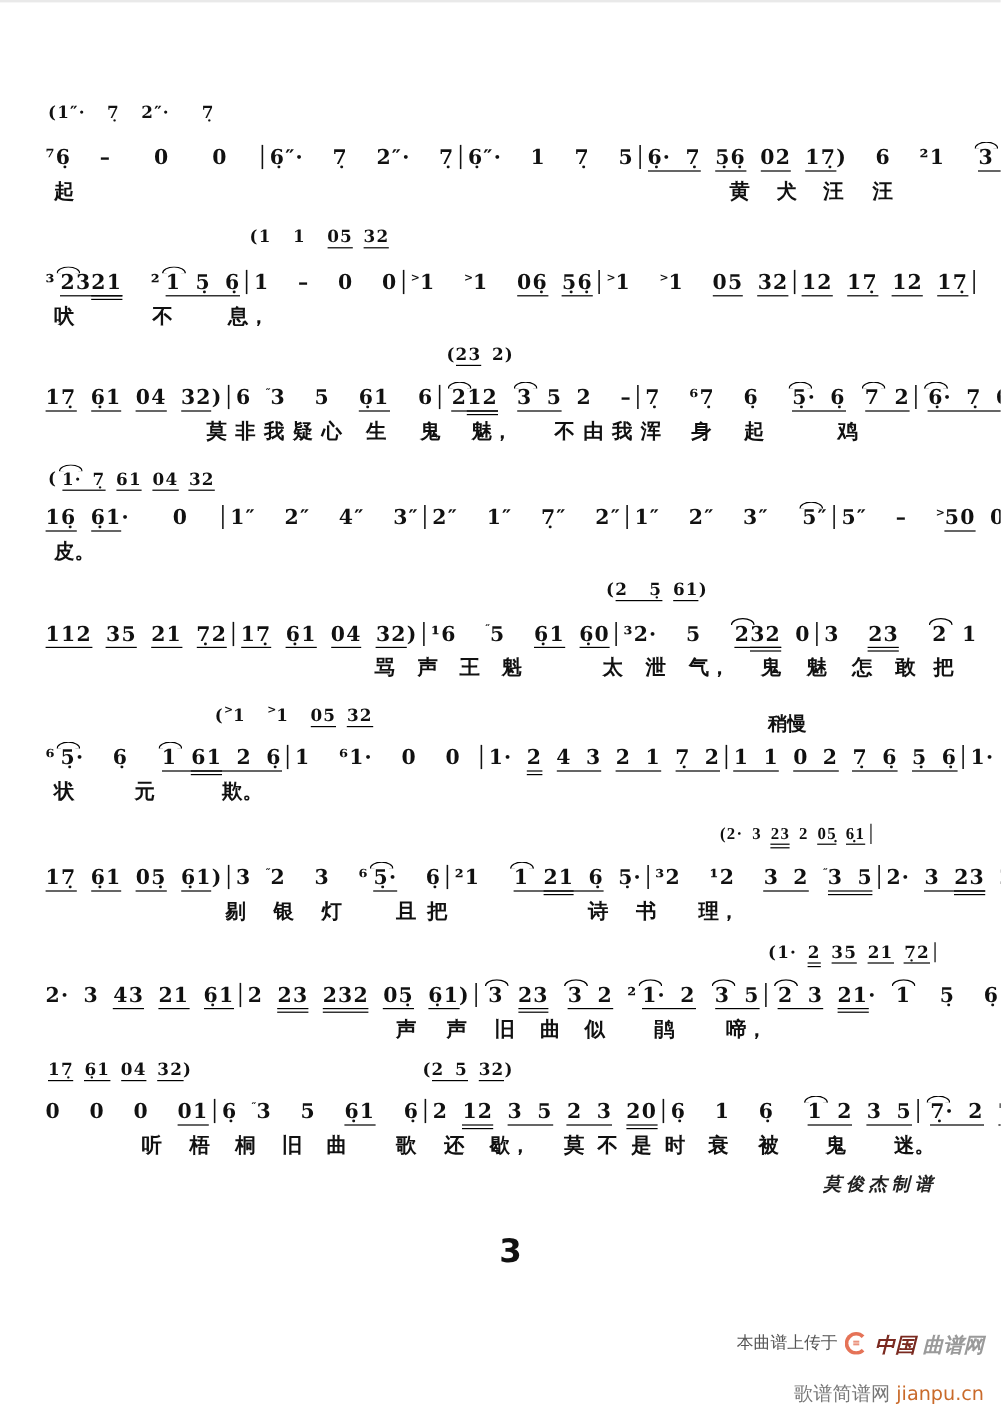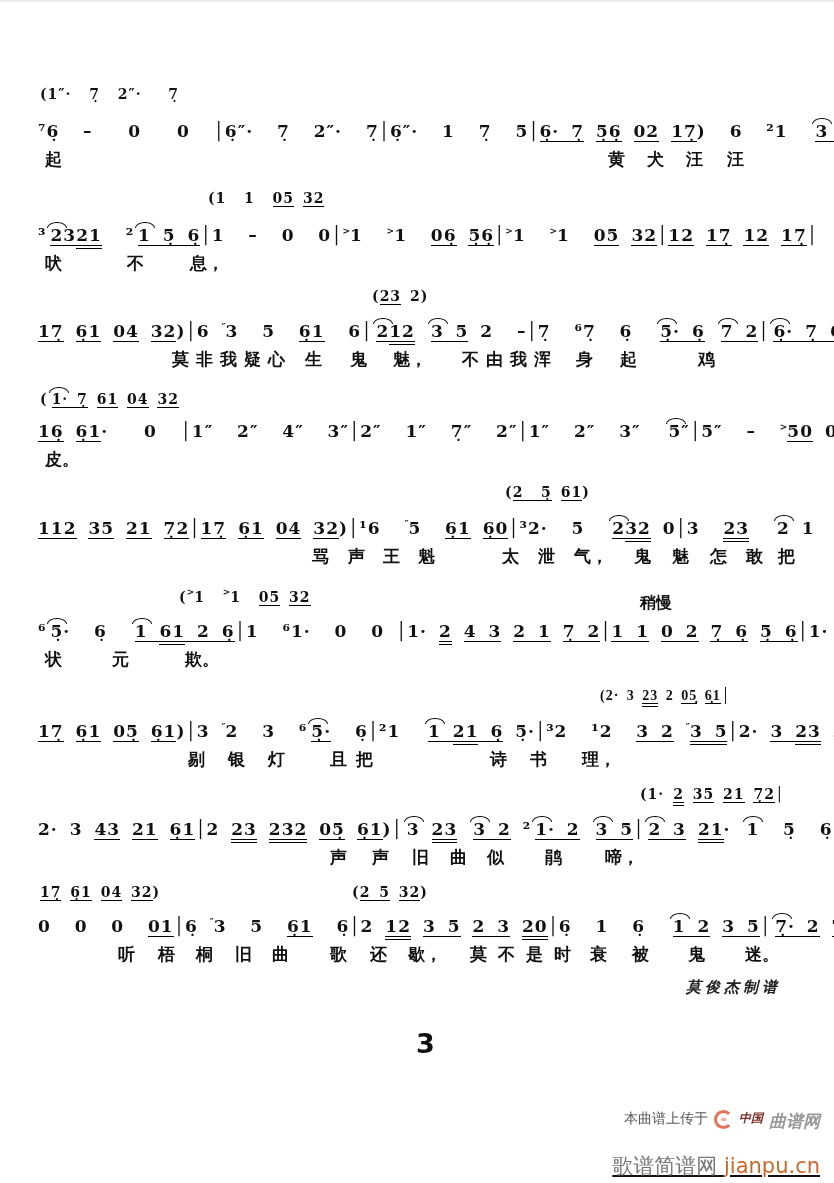--- a/index.html
+++ b/index.html
@@ -19,26 +19,26 @@
   .signature{position:absolute;left:686px;top:976px;font-style:italic;font-weight:bold;
              font-size:15px;letter-spacing:4px;color:#222;font-family:"DejaVu Sans",sans-serif;}
   .pagenum{position:absolute;left:416px;top:1026px;font-size:27px;font-weight:bold;
            font-family:"DejaVu Sans",sans-serif;color:#111;}
   .footer1{position:absolute;right:14px;top:1108px;display:flex;align-items:flex-start;gap:6px;
            font-family:"DejaVu Sans",sans-serif;}
   .footer1 .lbl{font-size:14px;color:#555;}
   .logo{width:13px;height:13px;border:3px solid #e57357;border-right-color:transparent;
         border-radius:50%;display:inline-flex;align-items:center;justify-content:center;}
   .logo span{color:#e57357;font-size:8px;line-height:1;}
-  .brand-cn{font-size:12px;font-weight:bold;font-style:italic;color:#7a2a20;}
+  .brand-cn{font-size:17px;font-weight:bold;font-style:italic;color:#7a2a20;}
   .brand-sf{font-size:17px;font-weight:bold;font-style:italic;color:#9a9a9a;}
   .footer2-left{position:absolute;left:420px;top:1147px;font-size:15px;color:#333;
                 font-family:"DejaVu Sans",sans-serif;white-space:pre;}
-  .footer2-right{position:absolute;right:14px;top:1150px;font-size:21px;
-                 font-family:"DejaVu Sans",sans-serif;text-decoration:underline;}
+  .footer2-right{position:absolute;right:14px;top:1150px;font-size:16px;
+                 font-family:"DejaVu Sans",sans-serif;}
   .site-name{color:#777;}
   .site-url{color:#c96a2a;}
 </style>
 </head>
 <body>
 
 <div id="page">
   <div id="score">
       <div class="mline ann" style="left: 40px; top: 84px;">(1″·  7̣  2″·   7̣</div>
       <div class="mline notes" style="left: 38px; top: 116px;">⁷6̣  –   0   0  │6̣″·  7̣  2″·  7̣│6̣″·  1  7̣  5│<span class="u1">6̣· 7̣</span> <span class="u1">5̣6̣</span> <span class="u1">02</span> <span class="u1">17̣</span>)  6  ²1  <span class="arc"></span><span class="u1">3 2</span> │</div>

